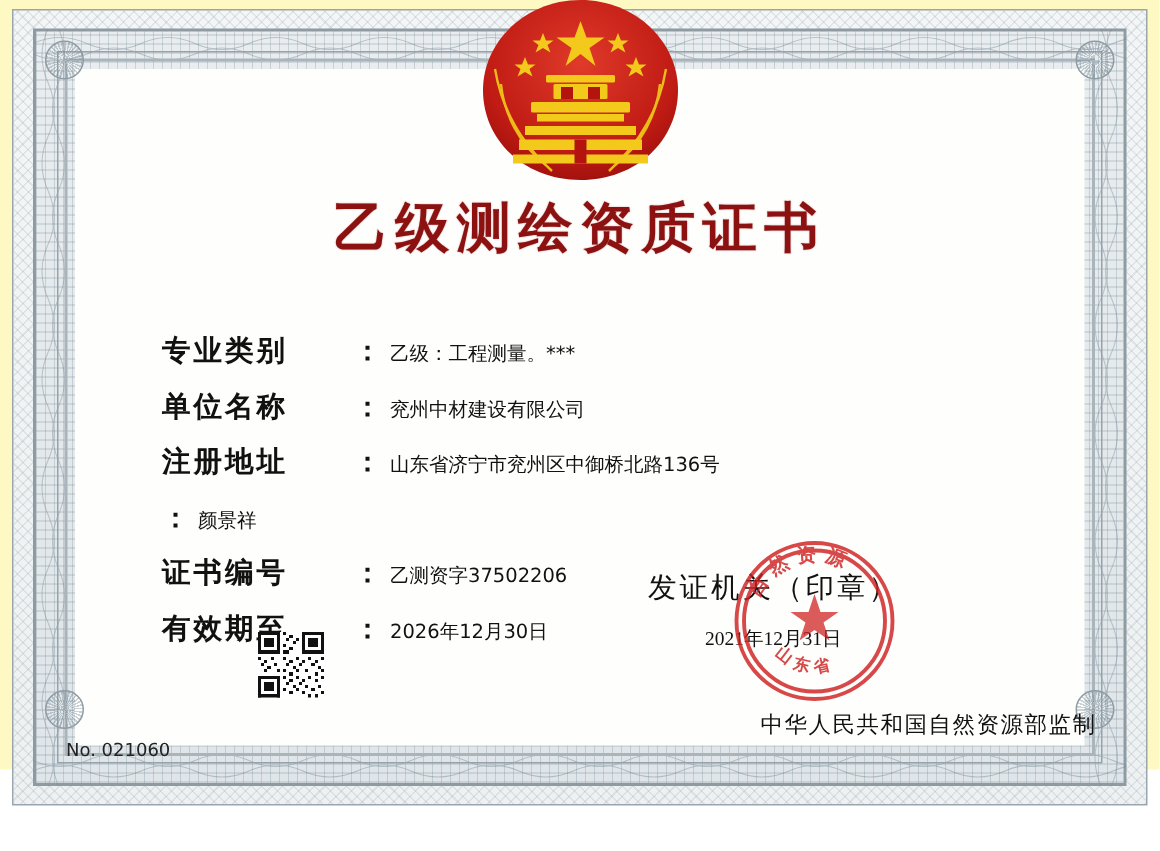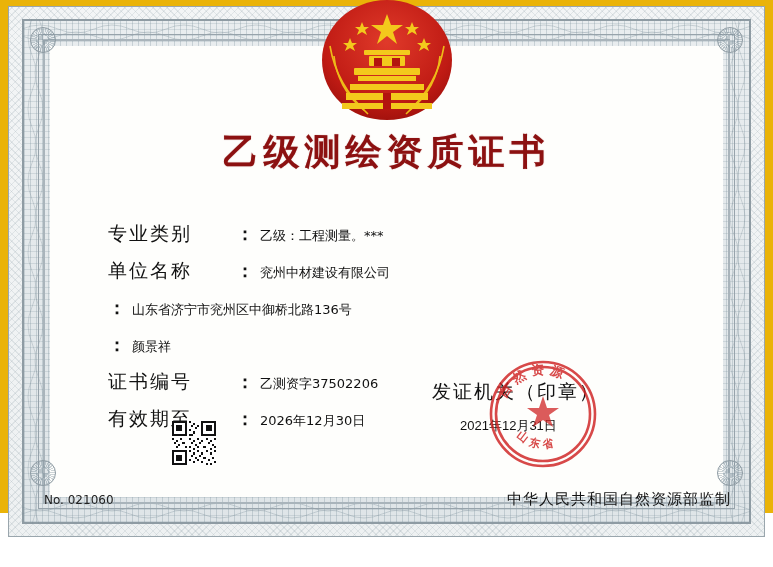--- a/index.html
+++ b/index.html
@@ -11,21 +11,21 @@
     font-family: "Liberation Serif", serif;
     overflow: hidden;
     position: relative;
   }
 
   #certificate {
     position: absolute;
     left: 0; top: 0;
     width: 773px;
     height: 513px;
-    background: #eab308;
+    background: #fef9c3;
   }
 
   
   .border-outer {
     position: absolute;
     left: 8px; top: 6px;
     width: 757px; height: 531px;
     border: 1px solid #9aa6ad;
     background:
       repeating-linear-gradient(45deg, rgba(120,140,150,0.16) 0 1px, rgba(255,255,255,0) 1px 5px),
@@ -114,21 +114,21 @@
   .row {
     display: flex;
     align-items: baseline;
     height: 37px;
   }
   .row-label {
     width: 128px;
     flex: 0 0 128px;
     font-family: "DejaVu Serif", "Liberation Serif", serif;
     font-size: 19px;
-    font-weight: normal;
+    font-weight: bold;
     color: #111;
     letter-spacing: 2px;
     white-space: nowrap;
   }
   .row-label.spread {
     display: flex;
     justify-content: space-between;
   }
   .row-colon {
     flex: 0 0 10px;
@@ -156,22 +156,22 @@
   .issuer-line {
     font-family: "DejaVu Serif", "Liberation Serif", serif;
     font-size: 19px;
     font-weight: normal;
     color: #111;
     letter-spacing: 2px;
     white-space: nowrap;
   }
   .issuer-date {
     margin-top: 12px;
-    margin-left: 28px;
-    font-family: Liberation Sans, sans-serif;
+    margin-left: 38px;
+    font-family: Liberation Serif, serif;
     font-size: 13px;
     color: #111;
   }
 
   
   .seal {
     position: absolute;
     left: 487px;
     top: 358px;
     width: 112px; height: 112px;
@@ -191,21 +191,21 @@
     position: absolute;
     left: 44px;
     bottom: 6px;
     font-family: "DejaVu Sans", "Liberation Sans", sans-serif;
     font-size: 12px;
     color: #222;
   }
   .footer-right {
     position: absolute;
     right: 42px;
-    bottom: 4px;
+    bottom: 20px;
     font-family: "DejaVu Serif", "Liberation Serif", serif;
     font-size: 15px;
     color: #111;
     letter-spacing: 1px;
   }
 </style>
 </head>
 <body>
 
 <div id="certificate">
@@ -288,20 +288,21 @@
       <div class="row-value">乙级：工程测量。***</div>
     </div>
 
     <div class="row">
       <div class="row-label spread">单位名称</div>
       <div class="row-colon">：</div>
       <div class="row-value">兖州中材建设有限公司</div>
     </div>
 
     <div class="row">
+      <div class="row-label spread">注册地址</div>
       <div class="row-colon">：</div>
       <div class="row-value">山东省济宁市兖州区中御桥北路136号</div>
     </div>
 
     <div class="row">
       <div class="row-colon">：</div>
       <div class="row-value">颜景祥</div>
     </div>
 
     <div class="row">

